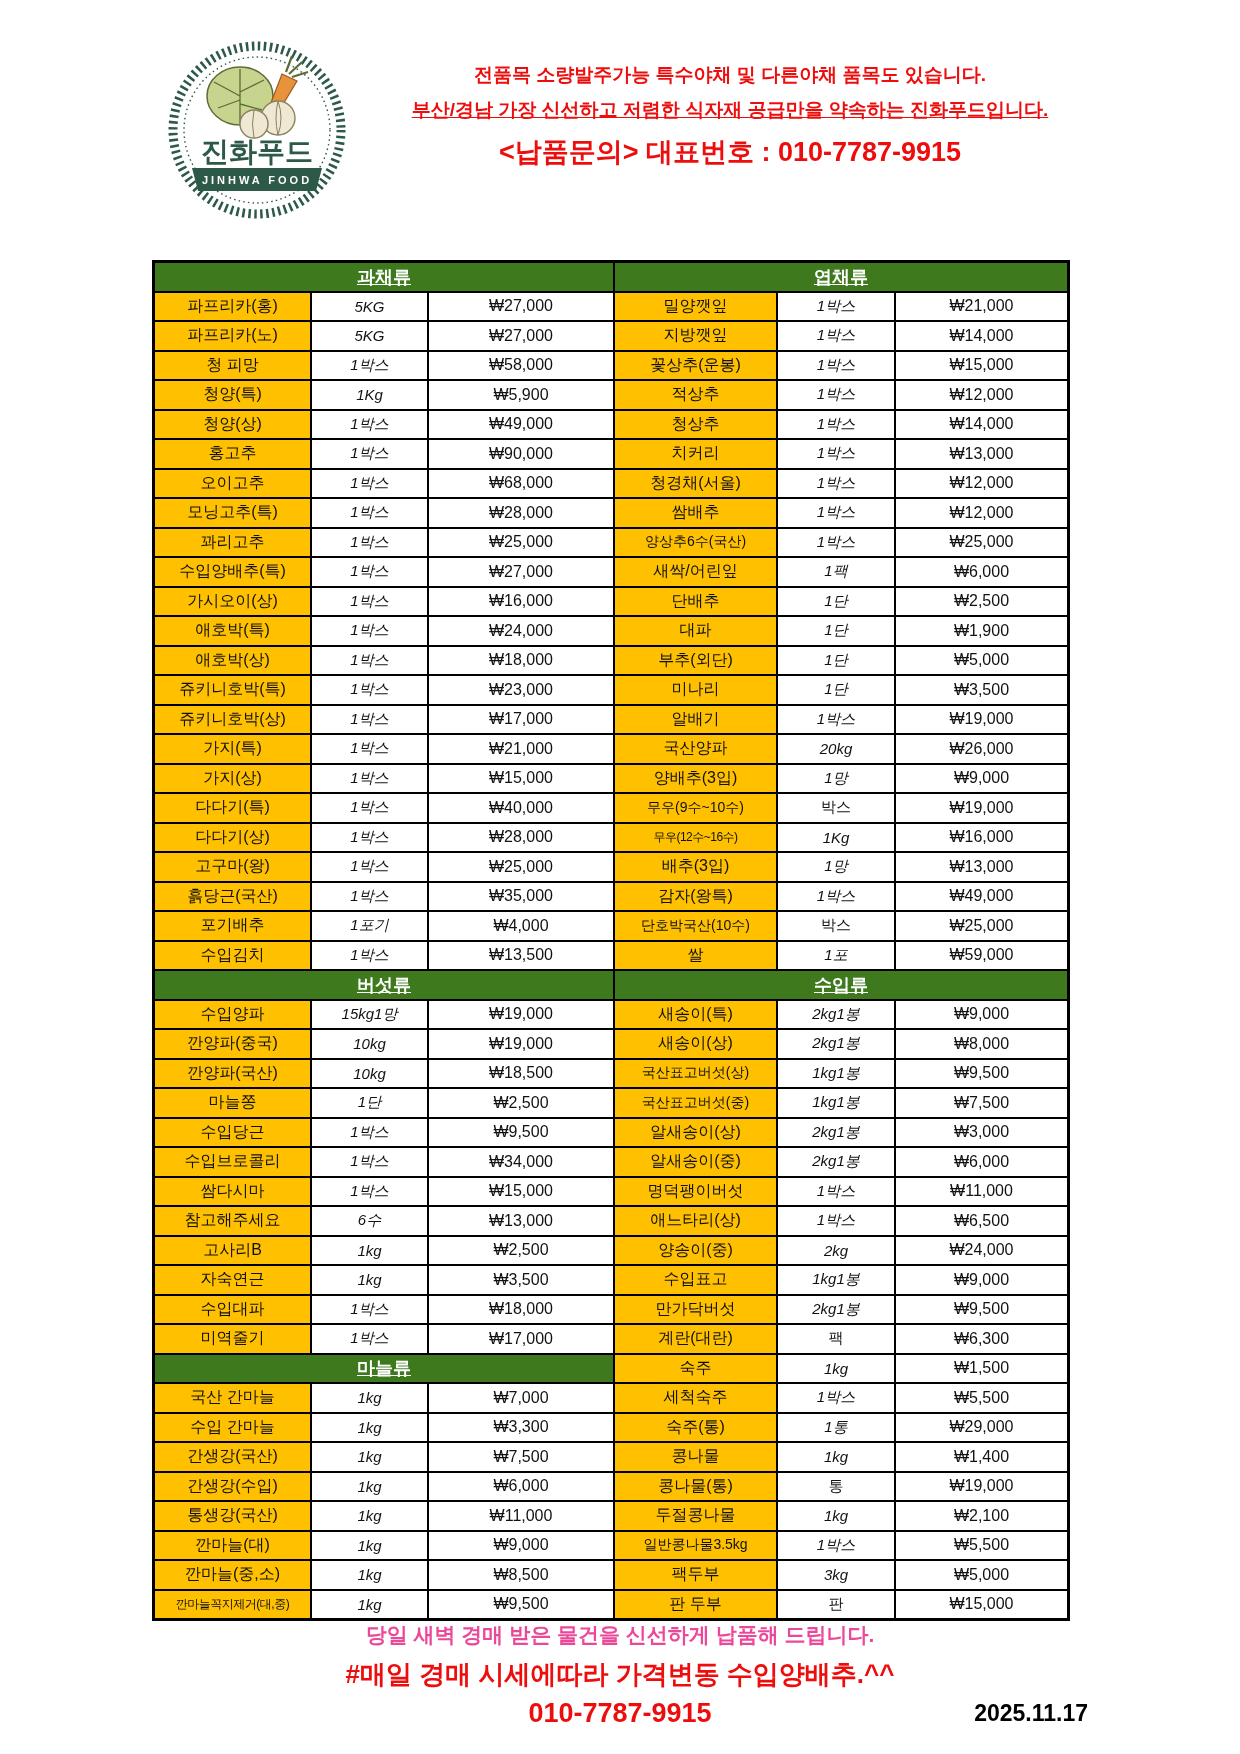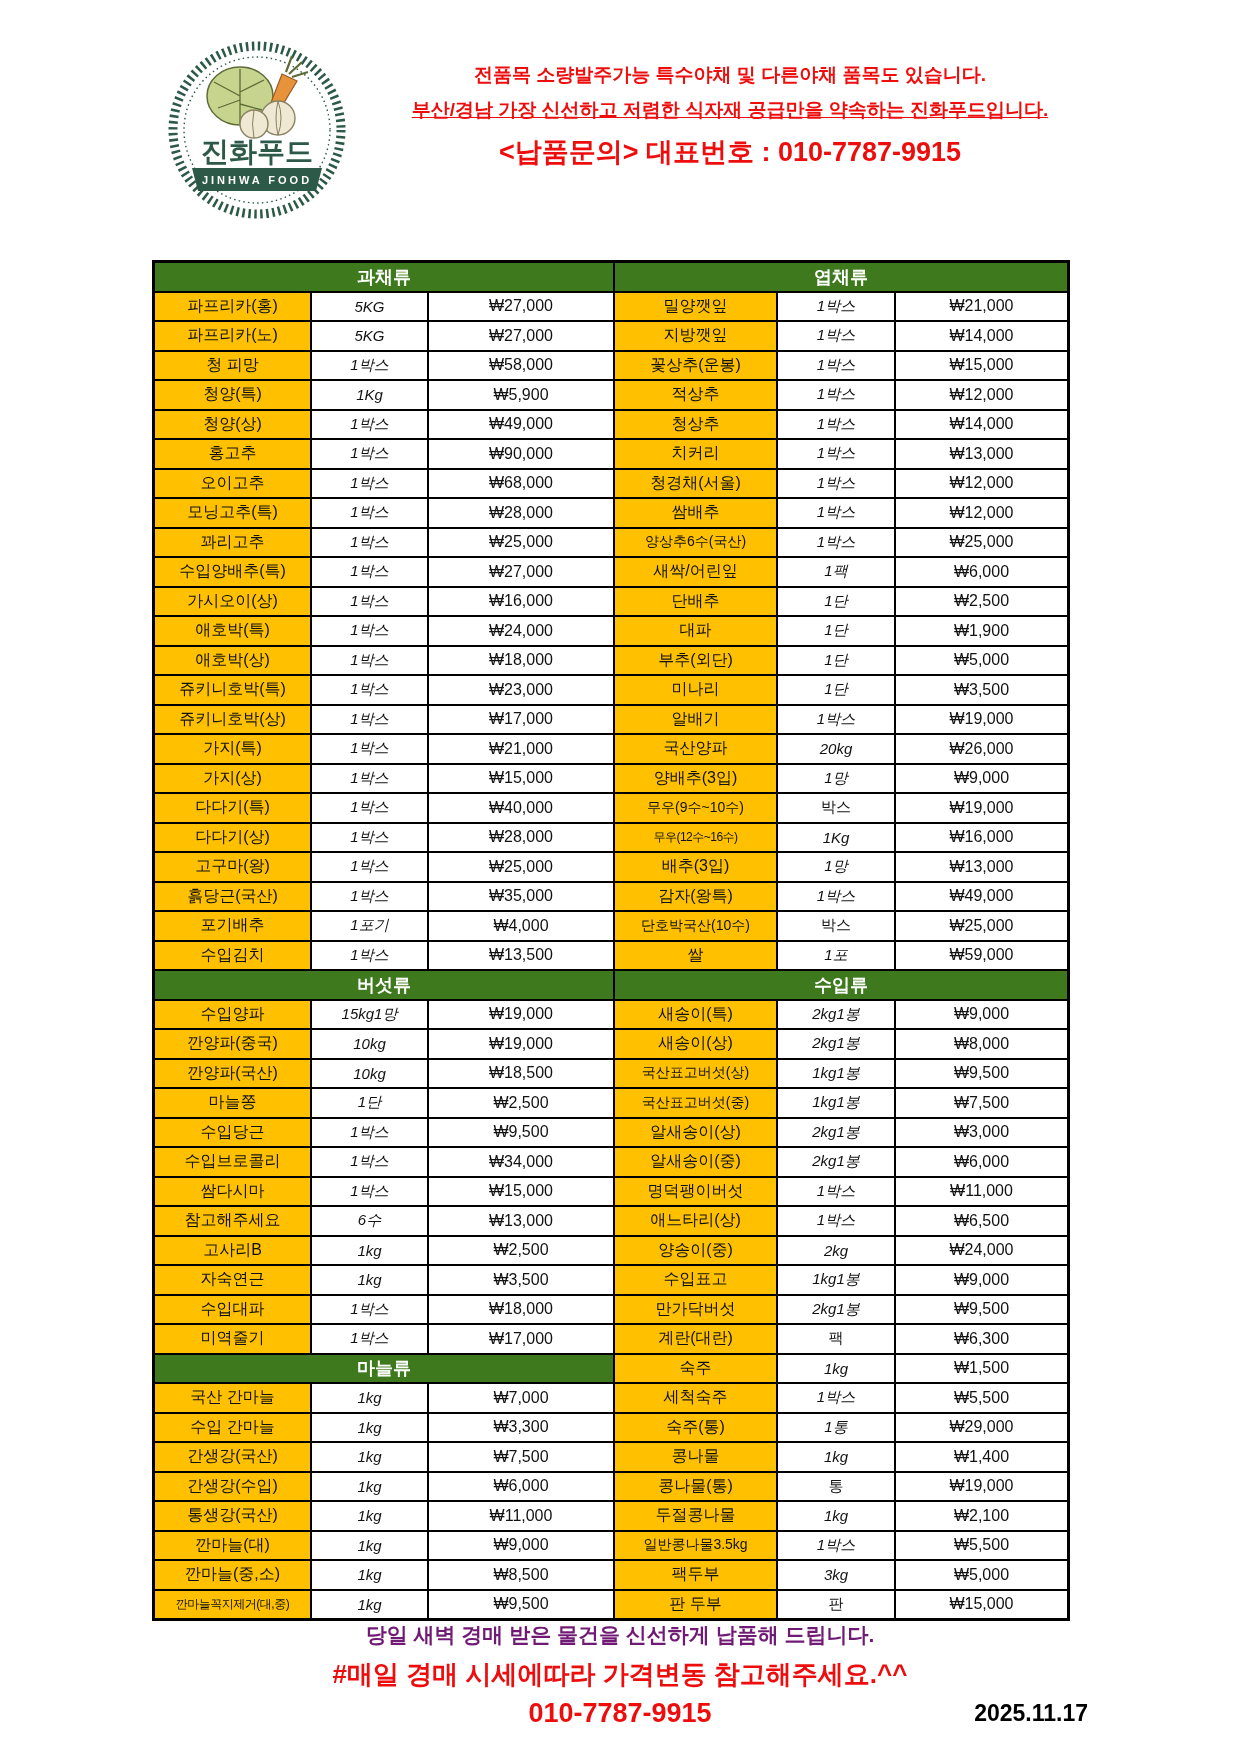--- a/index.html
+++ b/index.html
@@ -26,25 +26,25 @@
     overflow:hidden;white-space:nowrap;background:#fff;
   }
   .name{background:#ffc000;font-size:16px;}
   .name.semi{font-size:14px;}
   .name.tight{font-size:12px;letter-spacing:-0.5px;}
   .unit{font-size:15px;}
   .unit.it{font-style:italic;}
   .price{font-size:16px;}
   .cat{
     grid-column:span 3;background:#3e7a1d;color:#fff;font-weight:bold;font-size:18px;
-    border:1px solid #000;display:flex;align-items:center;justify-content:center;
+    text-decoration:underline;border:1px solid #000;display:flex;align-items:center;justify-content:center;
   }
 
   .foot1{position:absolute;left:0;width:1240px;top:1621px;text-align:center;
-         font-size:21px;font-weight:bold;color:#701a75;}
+         font-size:21px;font-weight:bold;color:#ec4899;}
   .foot2{position:absolute;left:0;width:1240px;top:1657px;text-align:center;
          font-size:26px;font-weight:bold;color:#ee0d0d;}
   .foot3{position:absolute;left:0;width:1240px;top:1698px;text-align:center;
          font-size:27px;font-weight:bold;color:#ee0d0d;}
   .date{position:absolute;right:152px;top:1700px;font-size:23px;font-weight:bold;color:#000000;}
 </style>
 </head>
 <body>
 
 <div class="logo-wrap">
@@ -343,15 +343,15 @@
     <div class="cell price">₩5,000</div>
     <div class="cell name tight">깐마늘꼭지제거(대,중)</div>
     <div class="cell unit it">1kg</div>
     <div class="cell price">₩9,500</div>
     <div class="cell name">판 두부</div>
     <div class="cell unit">판</div>
     <div class="cell price">₩15,000</div>
   </div>
 
 <div class="foot1">당일 새벽 경매 받은 물건을 신선하게 납품해 드립니다.</div>
-<div class="foot2">#매일 경매 시세에따라 가격변동 참고해주세요.^^</div>
+<div class="foot2">#매일 경매 시세에따라 가격변동 수입양배추.^^</div>
 <div class="foot3">010-7787-9915</div>
 <div class="date">2025.11.17</div>
 
 </body></html>

